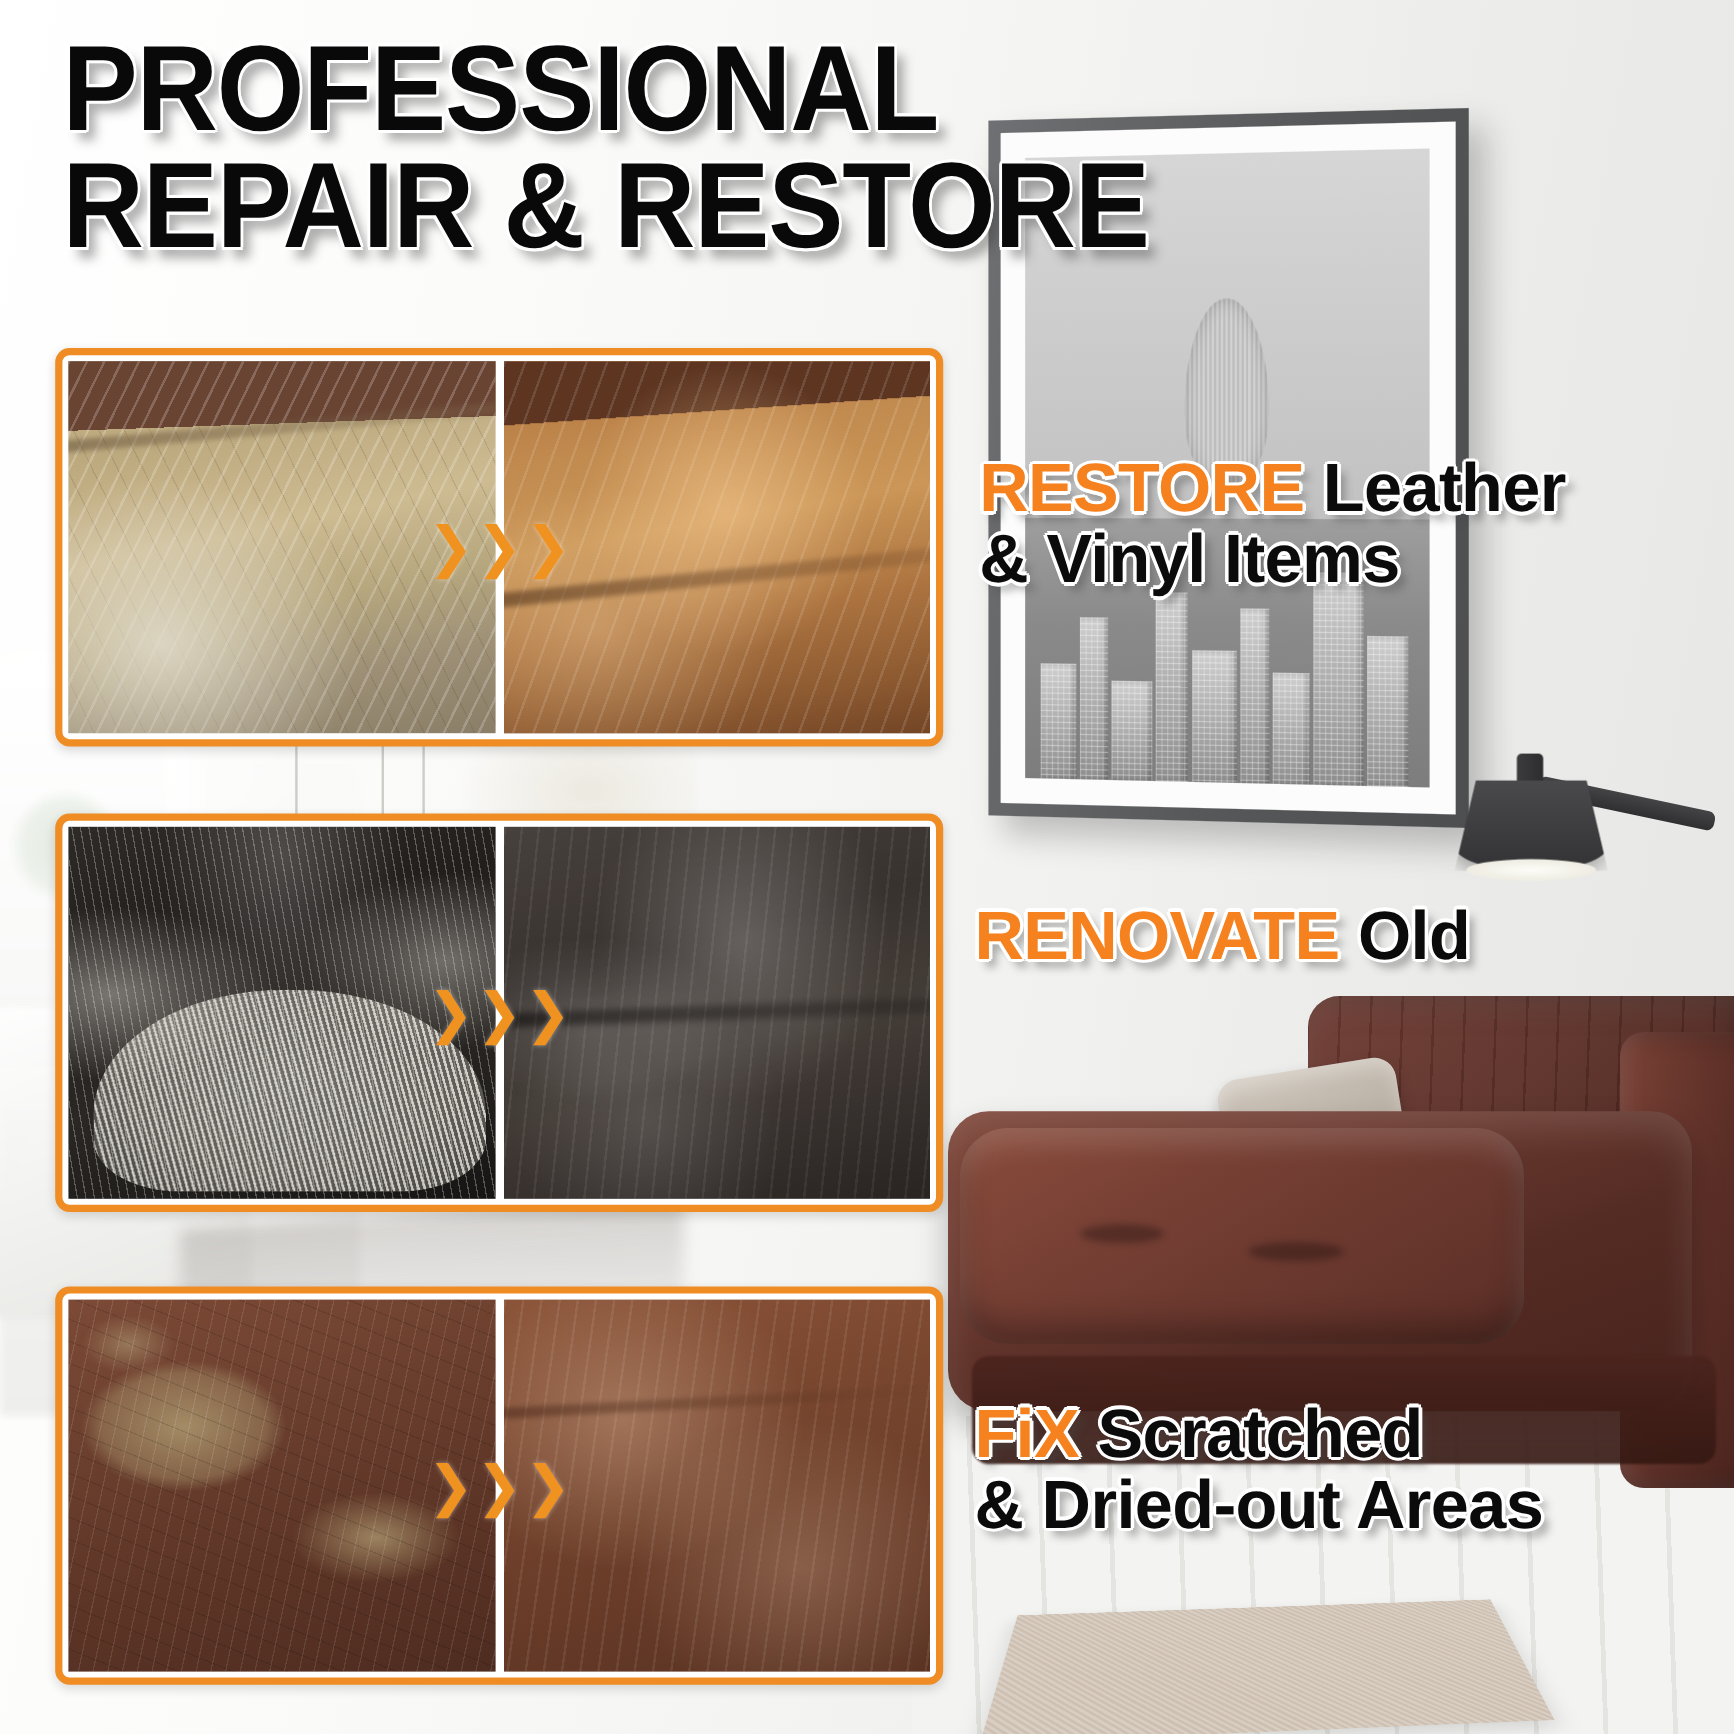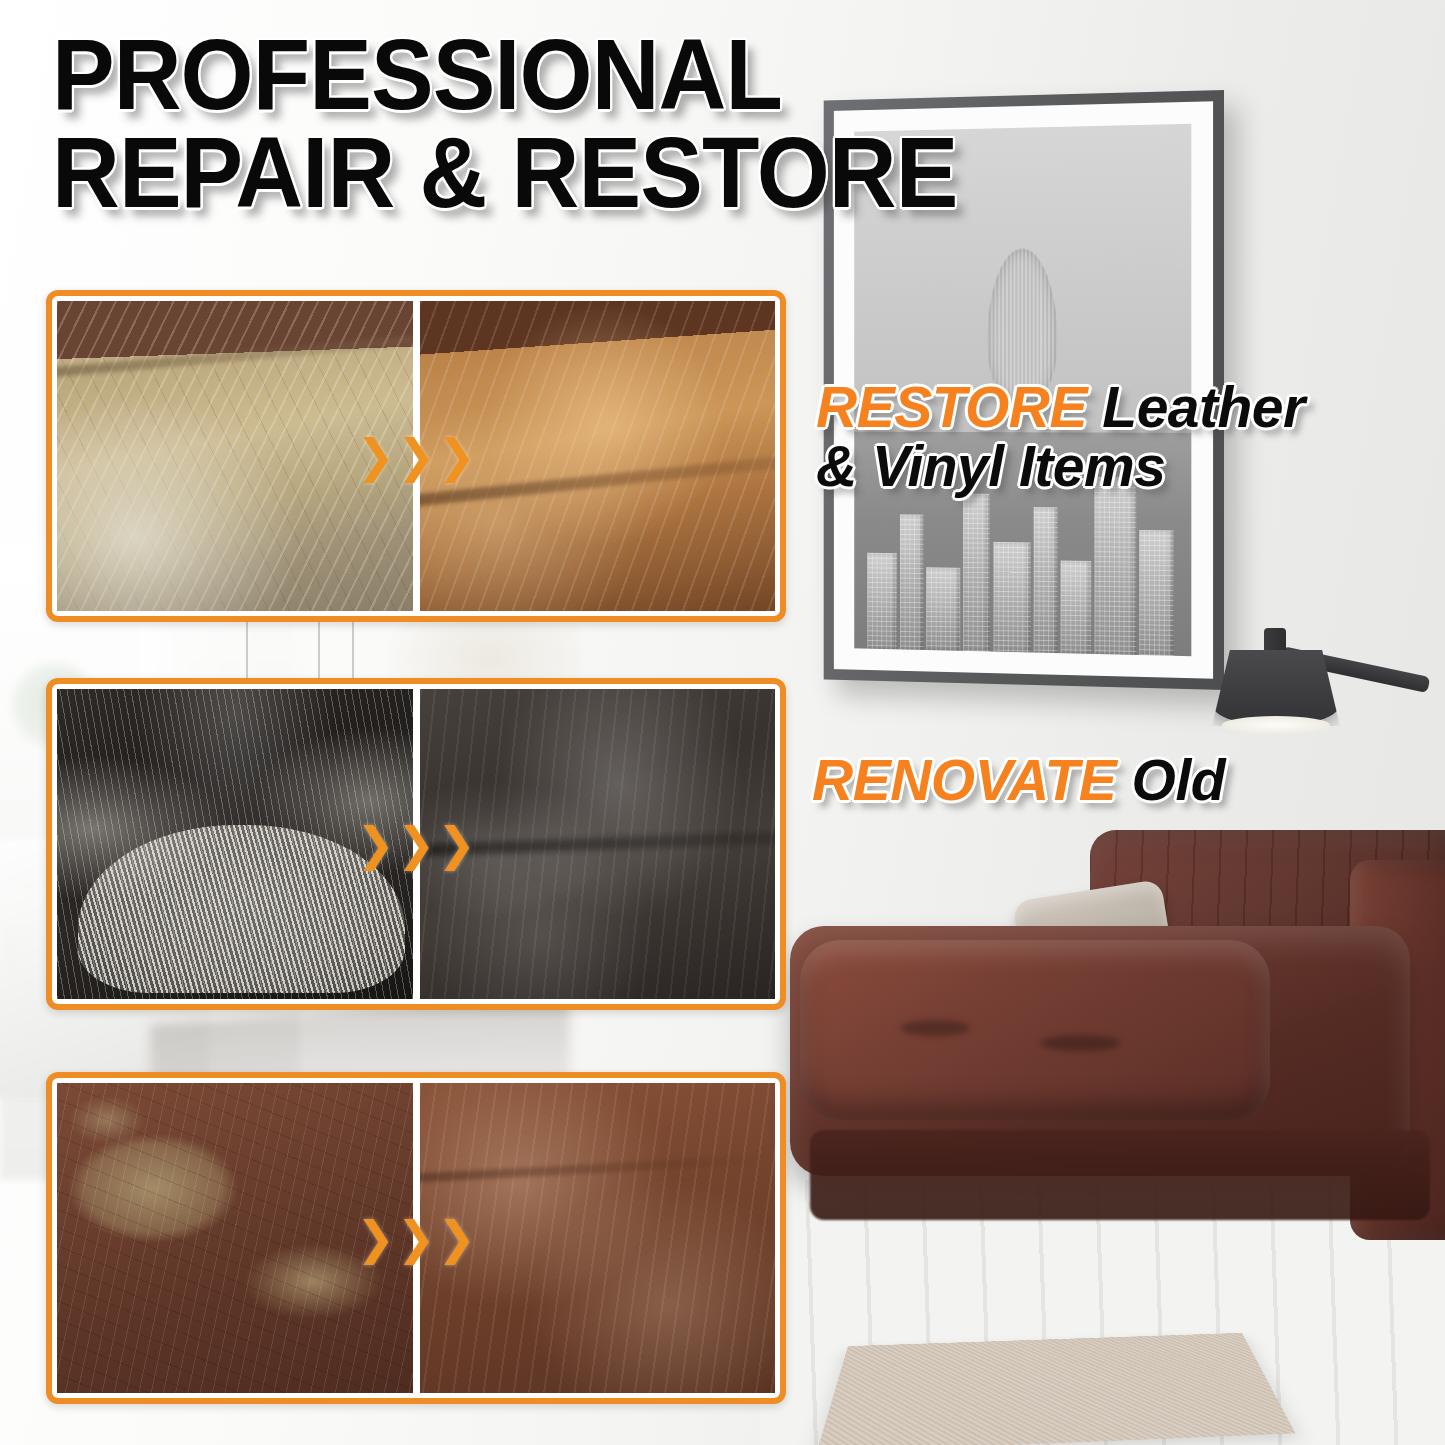--- a/index.html
+++ b/index.html
@@ -190,21 +190,21 @@
   .ph-r3a::after{content:"";position:absolute;left:-2%;top:26%;width:104%;height:9px;
     background:linear-gradient(90deg,rgba(60,32,18,.45),rgba(120,70,44,.2));transform:rotate(-3deg);filter:blur(2px);}
 
   
   .arrows{position:absolute;top:50%;left:50%;transform:translate(-50%,-50%);
     display:flex;gap:2px;z-index:3;pointer-events:none;}
   .arrows span{font-size:46px;line-height:1;font-weight:bold;color:#f0921f;
     font-family:"DejaVu Sans",sans-serif;text-shadow:0 0 4px rgba(255,255,255,.45);}
 
   
-  .claim{position:absolute;z-index:9;font-weight:bold;font-style:italic;font-size:57px;
+  .claim{position:absolute;z-index:9;font-weight:bold;font-size:57px;
     line-height:1.04;letter-spacing:-.5px;color:#0b0b0b;white-space:nowrap;
     font-family:"Liberation Sans",sans-serif;
     text-shadow:
       -2px -2px 0 #fff, 2px -2px 0 #fff, -2px 2px 0 #fff, 2px 2px 0 #fff,
       0 -3px 0 #fff, 0 3px 0 #fff, -3px 0 0 #fff, 3px 0 0 #fff,
       6px 7px 7px rgba(70,70,70,.45);}
   .claim .kw{color:#f5821f;}
   .claim .l2{display:block;}
   #claim-restore{left:816px;top:378px;}
   #claim-renovate{left:812px;top:751px;}
@@ -306,14 +306,18 @@
 
   <div class="claim" id="claim-restore">
     <span class="kw">RESTORE</span><span> Leather</span>
     <span class="l2">&amp; Vinyl Items</span>
   </div>
 
   <div class="claim" id="claim-renovate">
     <span class="kw">RENOVATE</span><span> Old</span>
   </div>
 
+  <div class="claim" id="claim-fix">
+    <span class="kw">FiX</span><span> Scratched</span>
+    <span class="l2">&amp; Dried-out Areas</span>
+  </div>
 
 </div>
 
 </body></html>

